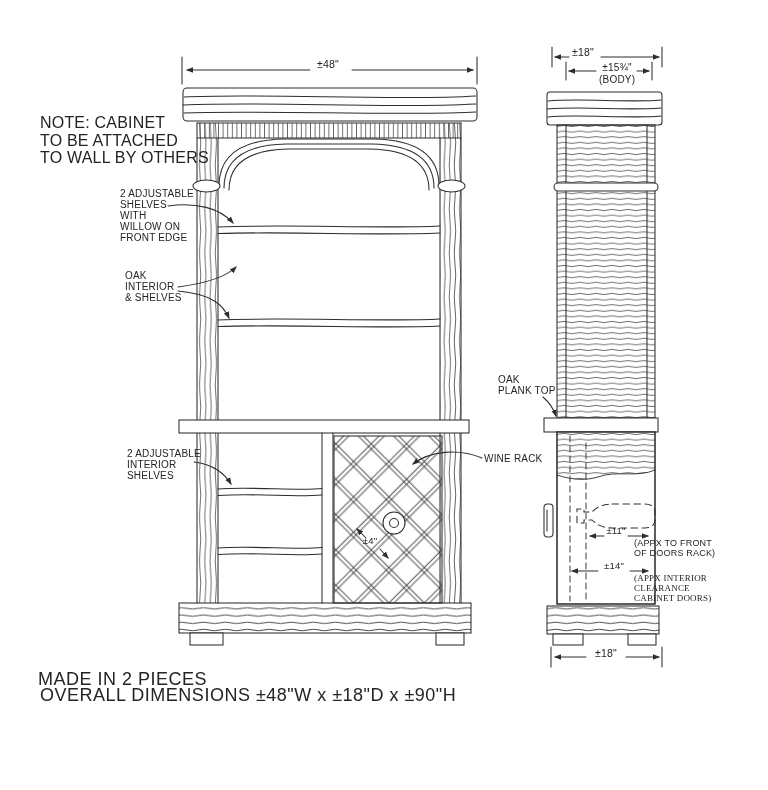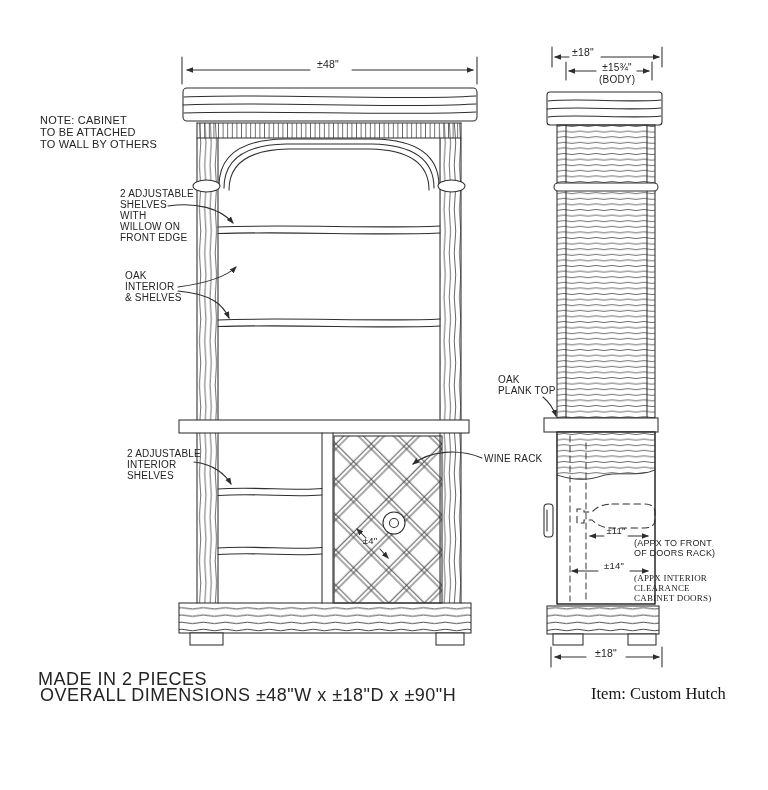--- a/index.html
+++ b/index.html
@@ -5,21 +5,21 @@
   html,body{margin:0;padding:0;background:#fff;}
   .sheet{position:relative;width:768px;height:790px;background:#fff;overflow:hidden;
          font-family:"Liberation Sans",sans-serif;}
   .sheet svg{position:absolute;left:0;top:0;}
   .hw{position:absolute;color:#242424;line-height:1.1;white-space:nowrap;
       font-family:"Liberation Sans",sans-serif;letter-spacing:.2px;}
   .s9 {font-size:9px;margin-left:48px;}
   .s95{font-size:9.5px;}
   .s10{font-size:10px;}
   .s105{font-size:10.5px;}
-  .s11{font-size:11px;}
+  .s11{font-size:16px;}
   .s125{font-size:18px;letter-spacing:.5px;}
   .ctr{text-align:center;}
   .bgw{background:#fff;}
   .item{position:absolute;font-family:"Liberation Serif",serif;font-size:16.5px;color:#141414;}
 </style>
 </head>
 <body>
 
 <div class="sheet">
 
@@ -265,15 +265,14 @@
     <div>(APPX INTERIOR</div>
     <div>CLEARANCE</div>
     <div>CABINET DOORS)</div>
   </div>
 
   <div class="hw s105 ctr" style="left:588px;top:648px;width:36px;">±18"</div>
 
   <div class="hw s125" style="left:38px;top:670px;">MADE IN 2 PIECES</div>
   <div class="hw s125" style="left:40px;top:686px;">OVERALL DIMENSIONS ±48"W x ±18"D x ±90"H</div>
 
-  <div class="item" style="left:591px;top:684px;">Item: Custom Hutch</div>
 
 </div>
 
 </body></html>

